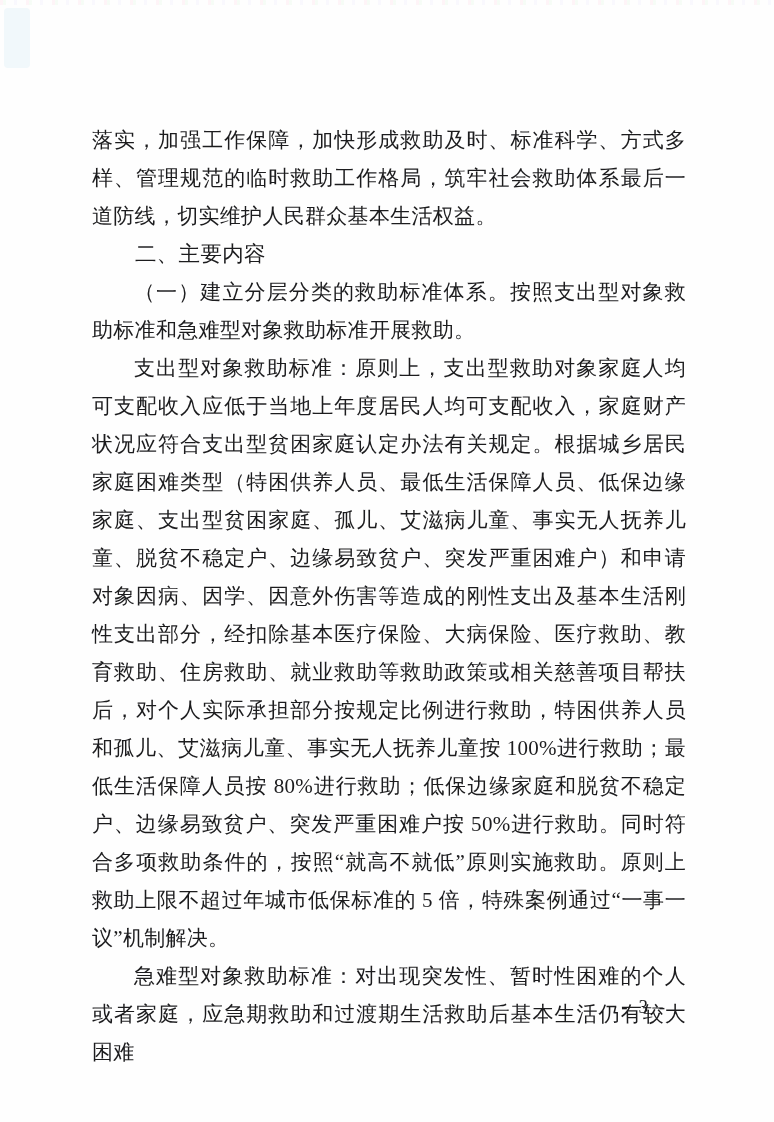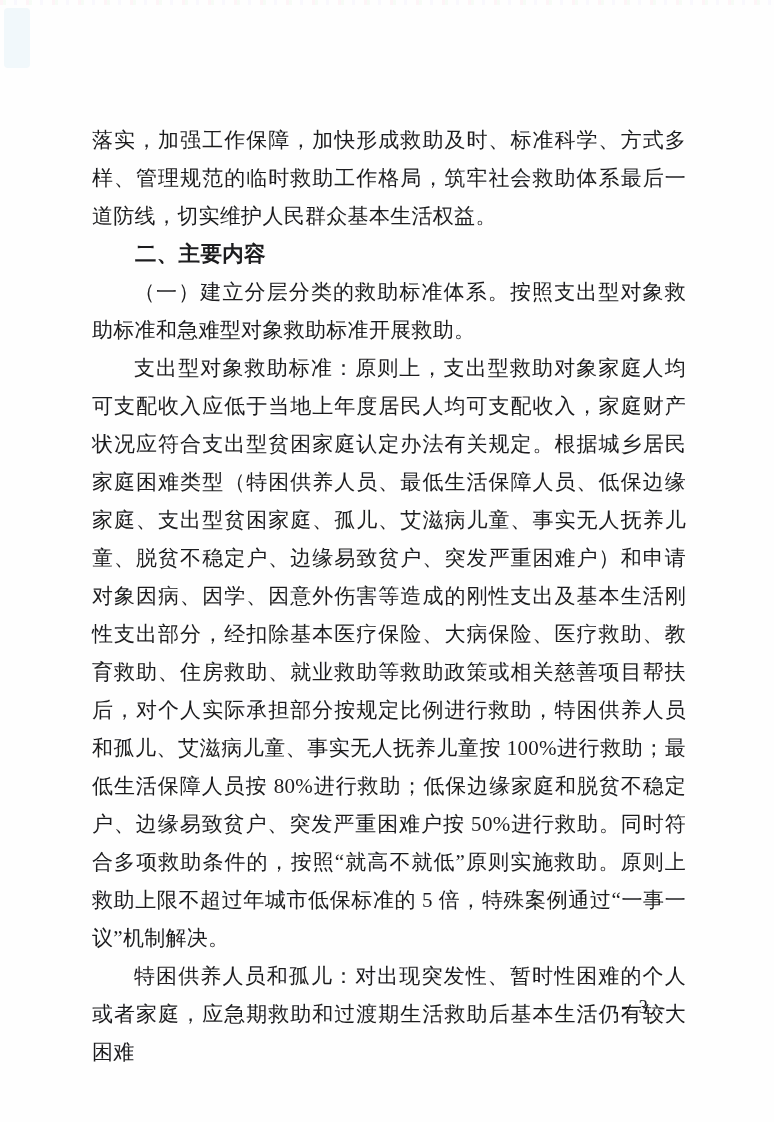--- a/index.html
+++ b/index.html
@@ -51,21 +51,21 @@
     color: #1c1c1e;
   }
   .para {
     margin: 0;
     text-indent: 2em;
   }
   .para.no-indent {
     text-indent: 0;
   }
   .para.heading {
-    font-weight: bold;
+    font-weight: normal;
     font-family: "Liberation Sans", "DejaVu Sans", sans-serif;
     font-size: 21.5px;
   }
   .lead-bold {
     font-weight: normal;
   }
   .page-number {
     position: absolute;
     top: 996px;
     right: 106px;
@@ -86,19 +86,19 @@
   <main class="content">
 
     <p class="para no-indent">落实，加强工作保障，加快形成救助及时、标准科学、方式多样、管理规范的临时救助工作格局，筑牢社会救助体系最后一道防线，切实维护人民群众基本生活权益。</p>
 
     <p class="para heading">二、主要内容</p>
 
     <p class="para"><span class="lead-bold">（一）建立分层分类的救助标准体系。</span><span>按照支出型对象救助标准和急难型对象救助标准开展救助。</span></p>
 
     <p class="para"><span class="lead-bold">支出型对象救助标准：</span><span>原则上，支出型救助对象家庭人均可支配收入应低于当地上年度居民人均可支配收入，家庭财产状况应符合支出型贫困家庭认定办法有关规定。根据城乡居民家庭困难类型（特困供养人员、最低生活保障人员、低保边缘家庭、支出型贫困家庭、孤儿、艾滋病儿童、事实无人抚养儿童、脱贫不稳定户、边缘易致贫户、突发严重困难户）和申请对象因病、因学、因意外伤害等造成的刚性支出及基本生活刚性支出部分，经扣除基本医疗保险、大病保险、医疗救助、教育救助、住房救助、就业救助等救助政策或相关慈善项目帮扶后，对个人实际承担部分按规定比例进行救助，特困供养人员和孤儿、艾滋病儿童、事实无人抚养儿童按 100%进行救助；最低生活保障人员按 80%进行救助；低保边缘家庭和脱贫不稳定户、边缘易致贫户、突发严重困难户按 50%进行救助。同时符合多项救助条件的，按照“就高不就低”原则实施救助。原则上救助上限不超过年城市低保标准的 5 倍，特殊案例通过“一事一议”机制解决。</span></p>
 
-    <p class="para"><span class="lead-bold">特困供养人员和孤儿：</span><span>对出现突发性、暂时性困难的个人或者家庭，应急期救助和过渡期生活救助后基本生活仍有较大困难</span></p>
+    <p class="para"><span class="lead-bold">急难型对象救助标准：</span><span>对出现突发性、暂时性困难的个人或者家庭，应急期救助和过渡期生活救助后基本生活仍有较大困难</span></p>
 
   </main>
 
   <div class="page-number">- 3 -</div>
 
 </div>
 
 </body></html>

